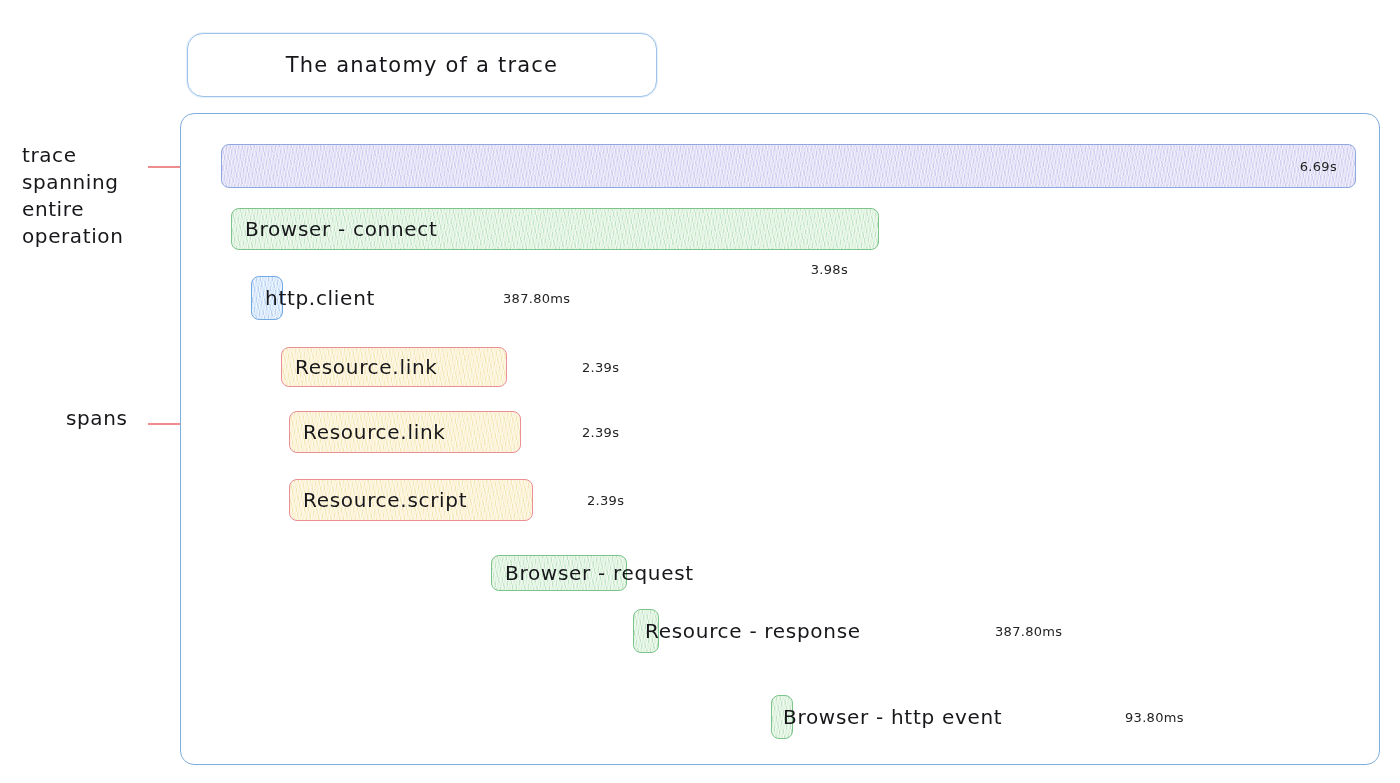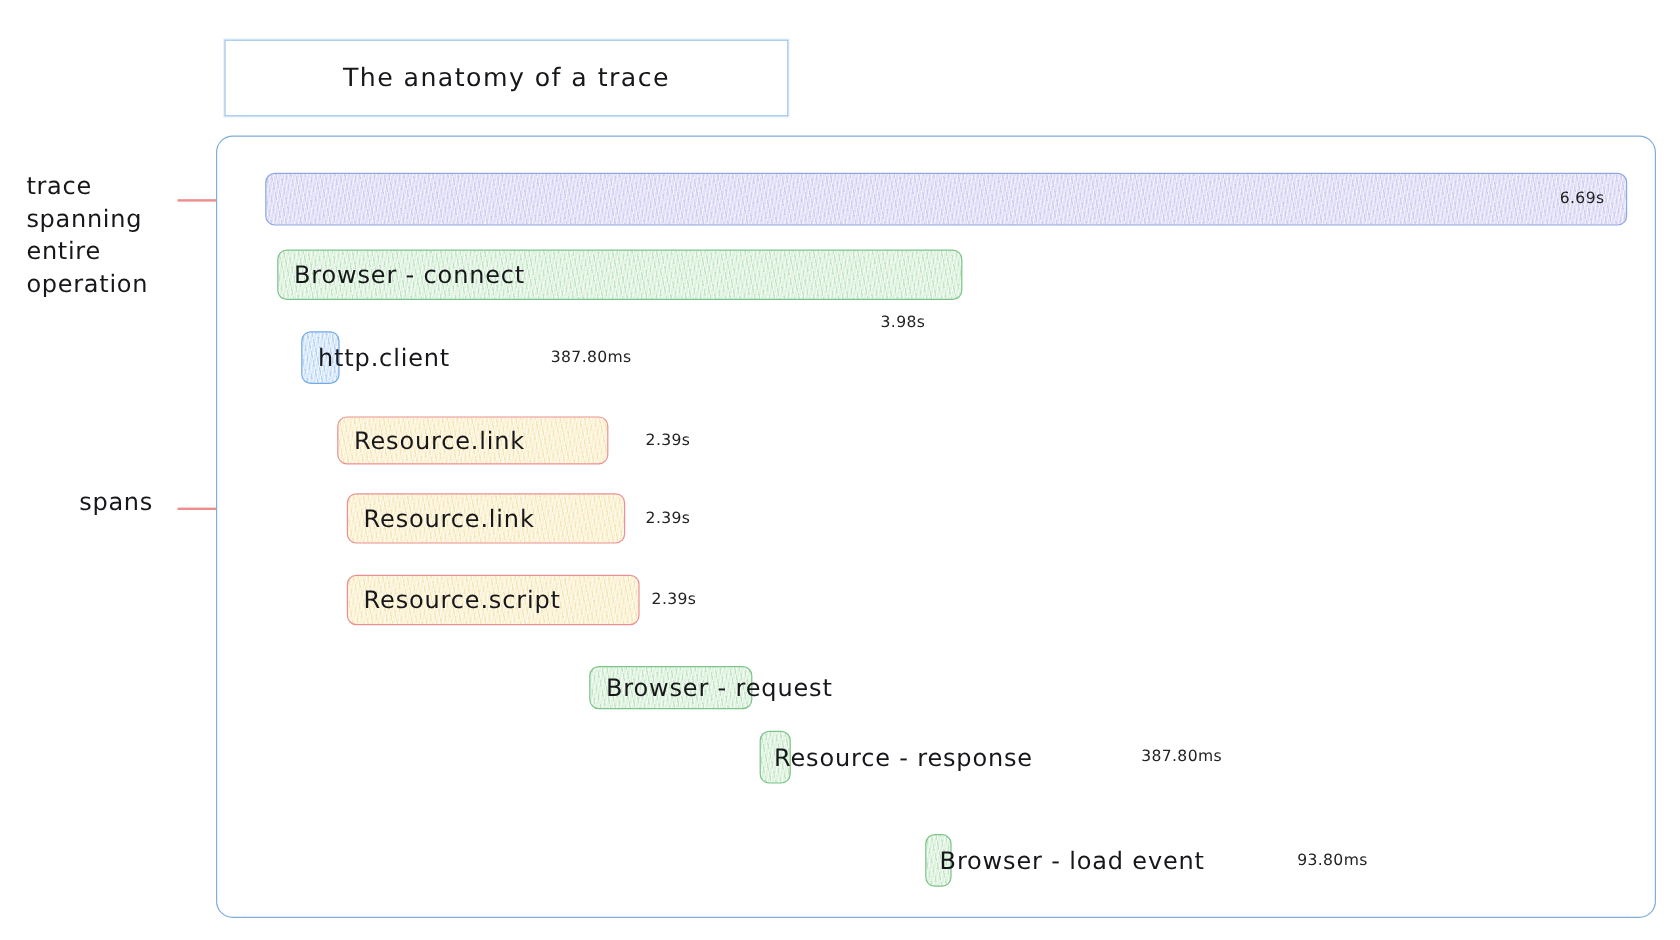--- a/index.html
+++ b/index.html
@@ -25,21 +25,21 @@
   }
 
   
   #title-card {
     position: absolute;
     left: 187px;
     top: 33px;
     width: 468px;
     height: 62px;
     border: 1.6px solid #9cc3ea;
-    border-radius: 0;
+    border-radius: 16px;
     background: #ffffff;
     box-shadow: 0 0 0 1px rgba(160,196,232,0.25);
   }
   #title-card .title-text {
     position: absolute;
     left: 0; right: 0;
     top: 50%;
     transform: translateY(-50%);
     text-align: center;
     font-size: 21px;
@@ -86,20 +86,21 @@
     z-index: 3;
   }
   .dur-outside {
     position: absolute;
     top: 50%;
     transform: translateY(-50%);
     white-space: nowrap;
     font-size: 13px;
     letter-spacing: 0.3px;
     color: #232323;
+    margin-left: 44px;
   }
   .label-outside {
     position: absolute;
     top: 50%;
     transform: translateY(-50%);
     white-space: nowrap;
     font-size: 20px;
     letter-spacing: 0.7px;
     color: #17171b;
     z-index: 3;
@@ -174,21 +175,21 @@
 
 <div class="red-hline" style="left:148px; top:423px; width:64px;"></div>
 <div class="red-vline" style="left:211px; top:203px; height:542px;"></div>
 
 <div id="trace-container">
 
   <div class="bar tex-purple" style="left:40px; top:30px; width:1135px; height:44px;">
     <div class="hand bar-duration" style="right:18px;margin-left:44px;">6.69s</div>
   </div>
 
-  <div class="bar tex-green" style="left:50px; top:94px; width:571px; height:42px;">
+  <div class="bar tex-green" style="left:50px; top:94px; width:648px; height:42px;">
     <div class="hand bar-label">Browser - connect</div>
     <div class="hand bar-duration" style="right:30px;margin-top:40px;">3.98s</div>
   </div>
 
   <div class="bar tex-blue" style="left:70px; top:162px; width:32px; height:44px;">
     <div class="hand label-outside" style="left:13px;">http.client</div>
   </div>
   <div class="hand dur-outside" style="left:278px; top:184px;">387.80ms</div>
 
   <div class="bar tex-cream" style="left:100px; top:233px; width:226px; height:40px;">
@@ -209,17 +210,17 @@
   <div class="bar tex-green" style="left:310px; top:441px; width:136px; height:36px;">
     <div class="hand label-outside" style="left:13px;">Browser - request</div>
   </div>
 
   <div class="bar tex-green" style="left:452px; top:495px; width:26px; height:44px;">
     <div class="hand label-outside" style="left:11px;">Resource - response</div>
   </div>
   <div class="hand dur-outside" style="left:770px; top:517px;">387.80ms</div>
 
   <div class="bar tex-green" style="left:590px; top:581px; width:22px; height:44px;">
-    <div class="hand label-outside" style="left:11px;">Browser - load event</div>
+    <div class="hand label-outside" style="left:11px;">Browser - http event</div>
   </div>
   <div class="hand dur-outside" style="left:900px; top:603px;">93.80ms</div>
 
 </div>
 
 </body></html>

